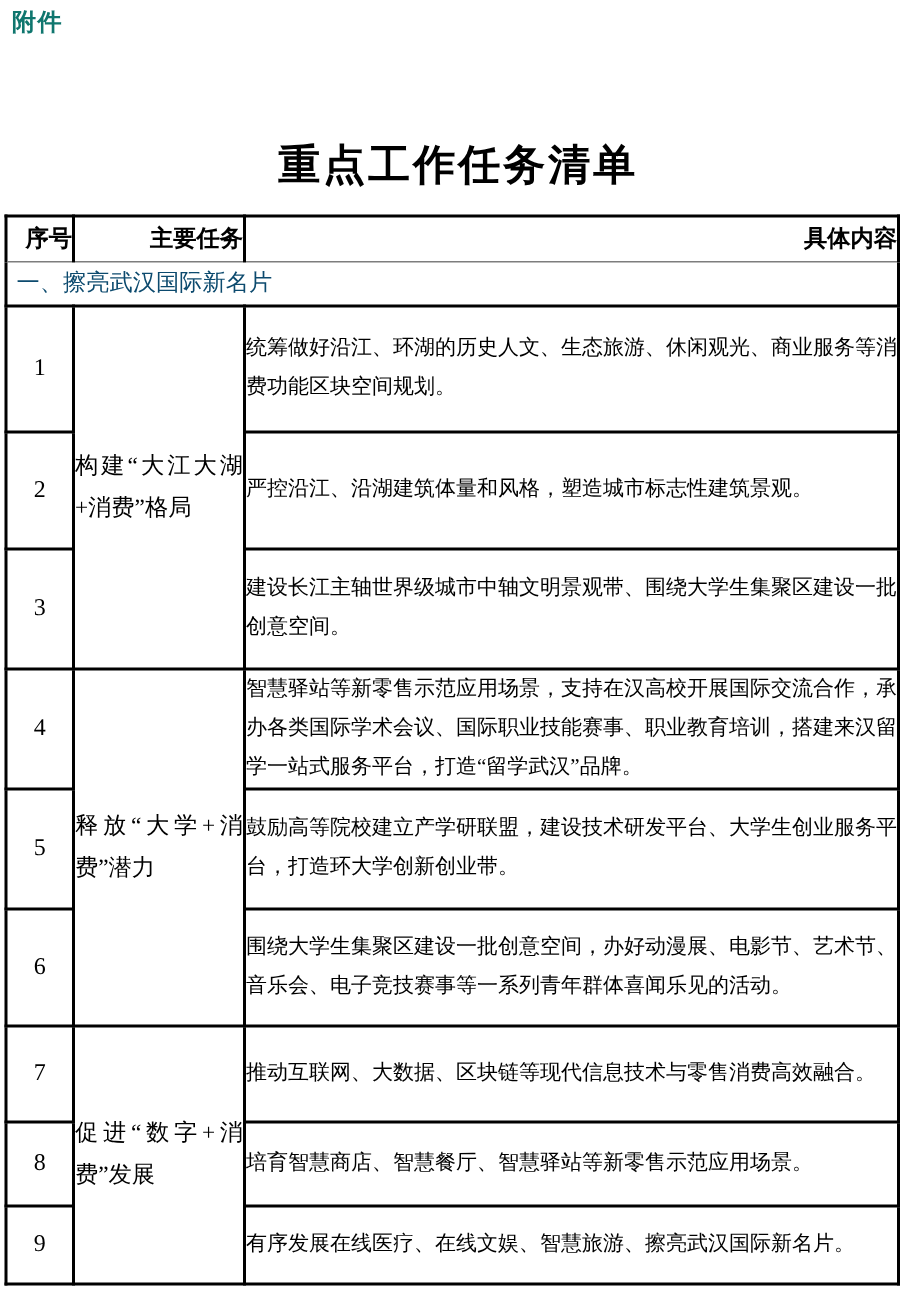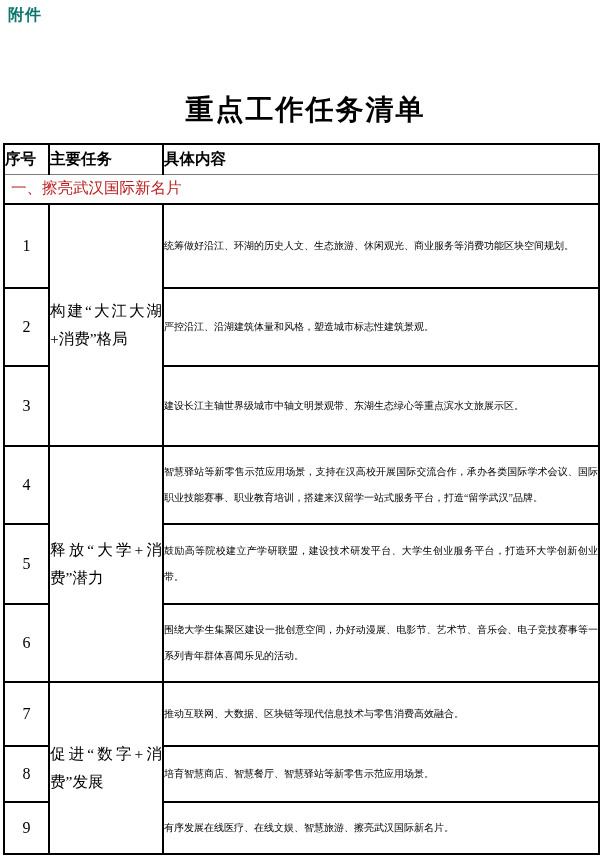--- a/index.html
+++ b/index.html
@@ -57,53 +57,53 @@
     vertical-align: middle;
     padding: 0;
   }
 
   
   .header-row th {
     height: 30px;
     font-family: "Liberation Sans", sans-serif;
     font-weight: 700;
     font-size: 15.5px;
-    text-align: left;
+    text-align: right;
     border-bottom: 1px solid #7d7d7d;
     color: #000;
   }
 
   
   .section-row td {
     height: 30px;
     font-size: 15.5px;
     padding: 0 0 0 6px;
     text-align: left;
     border-top: 1px solid #7d7d7d;
-    color: #b91c1c;
+    color: #0c4a6e;
   }
 
   .num-cell {
     text-align: center;
     font-size: 16px;
     color: #000;
   }
 
   .task-cell {
     font-size: 15.5px;
     line-height: 28px;
     padding: 0 6px;
     text-align: justify;
     text-justify: inter-character;
     color: #000;
     margin-left: 27px;
   }
 
   .content-cell {
-    font-size: 10px;
+    font-size: 14px;
     line-height: 26px;
     padding: 0 8px;
     text-align: justify;
     text-justify: inter-character;
     color: #000;
     margin-top: 32px;
   }
 
   tr.h84 { height: 84px; }
   tr.h80 { height: 80px; }
@@ -141,21 +141,21 @@
     <td class="num-cell">1</td>
     <td class="task-cell" rowspan="3">构建“大江大湖+消费”格局</td>
     <td class="content-cell">统筹做好沿江、环湖的历史人文、生态旅游、休闲观光、商业服务等消费功能区块空间规划。</td>
   </tr>
   <tr class="h78">
     <td class="num-cell">2</td>
     <td class="content-cell">严控沿江、沿湖建筑体量和风格，塑造城市标志性建筑景观。</td>
   </tr>
   <tr class="h80">
     <td class="num-cell">3</td>
-    <td class="content-cell">建设长江主轴世界级城市中轴文明景观带、东湖生态绿心等重点滨水文旅展示区。</td>
+    <td class="content-cell">建设长江主轴世界级城市中轴文明景观带、围绕大学生集聚区建设一批创意空间。</td>
   </tr>
 
   <tr class="h78">
     <td class="num-cell">4</td>
     <td class="task-cell" rowspan="3">释放“大学+消费”潜力</td>
     <td class="content-cell">智慧驿站等新零售示范应用场景，支持在汉高校开展国际交流合作，承办各类国际学术会议、国际职业技能赛事、职业教育培训，搭建来汉留学一站式服务平台，打造“留学武汉”品牌。</td>
   </tr>
   <tr class="h80">
     <td class="num-cell">5</td>
     <td class="content-cell">鼓励高等院校建立产学研联盟，建设技术研发平台、大学生创业服务平台，打造环大学创新创业带。</td>

